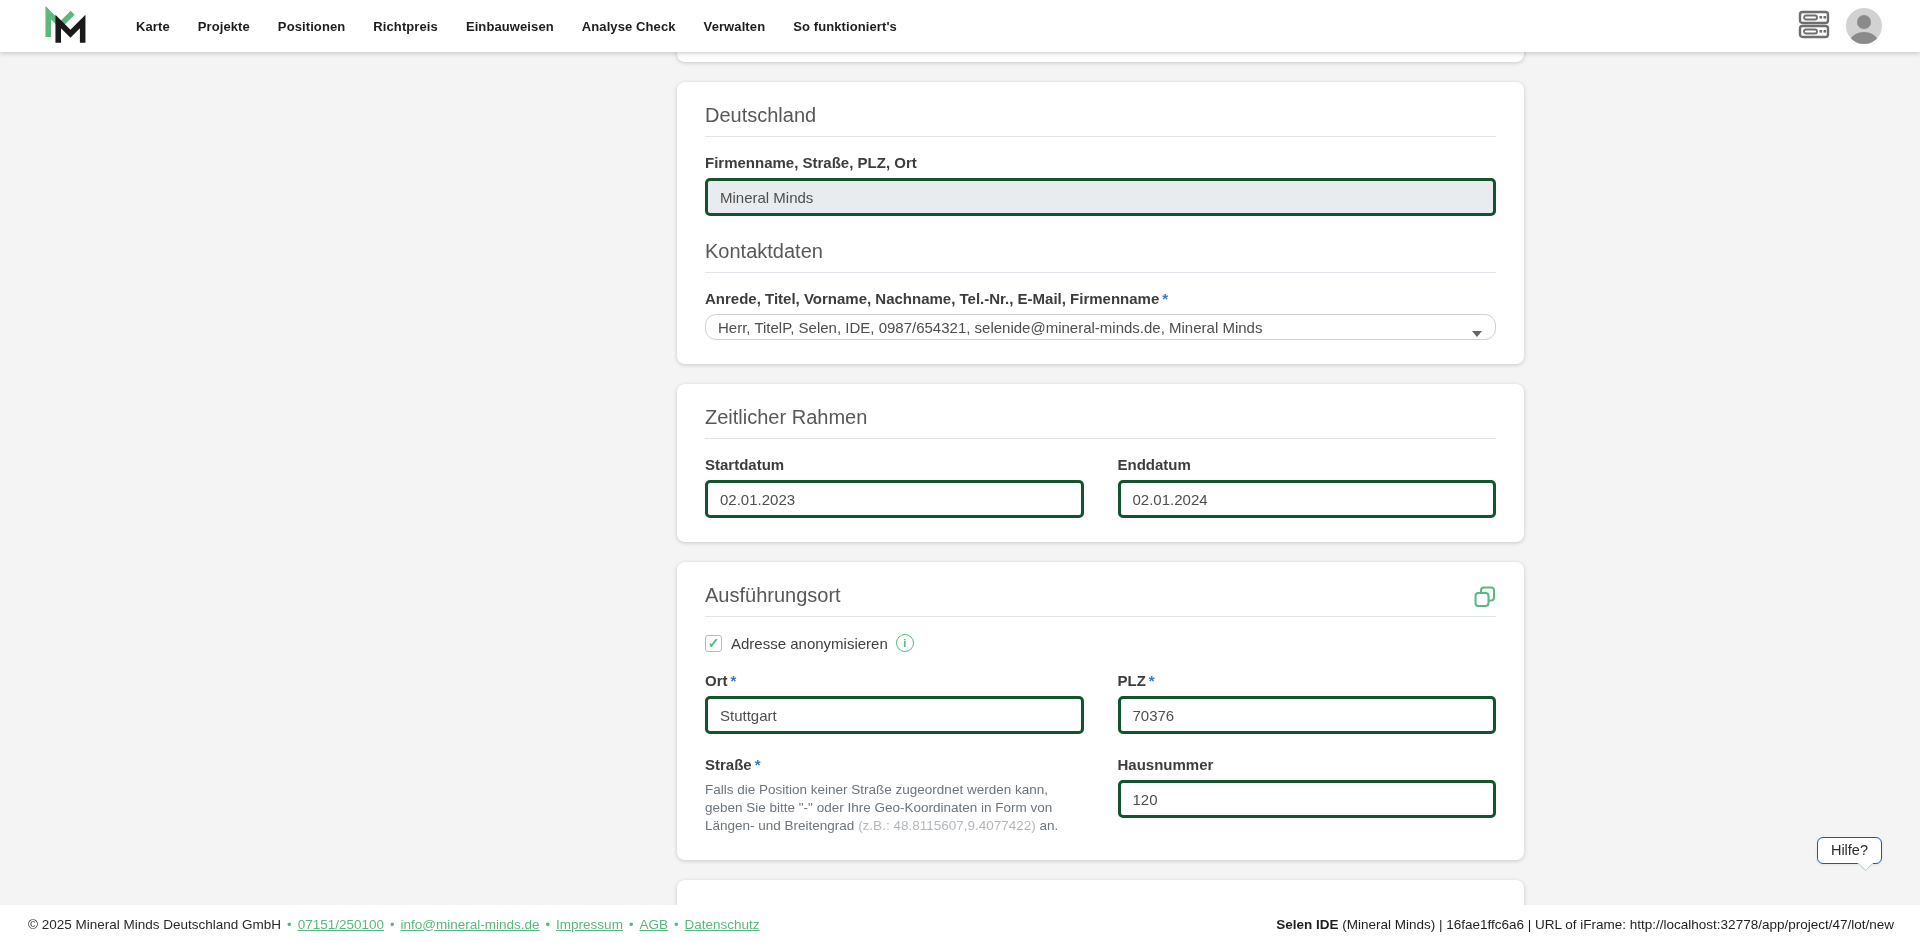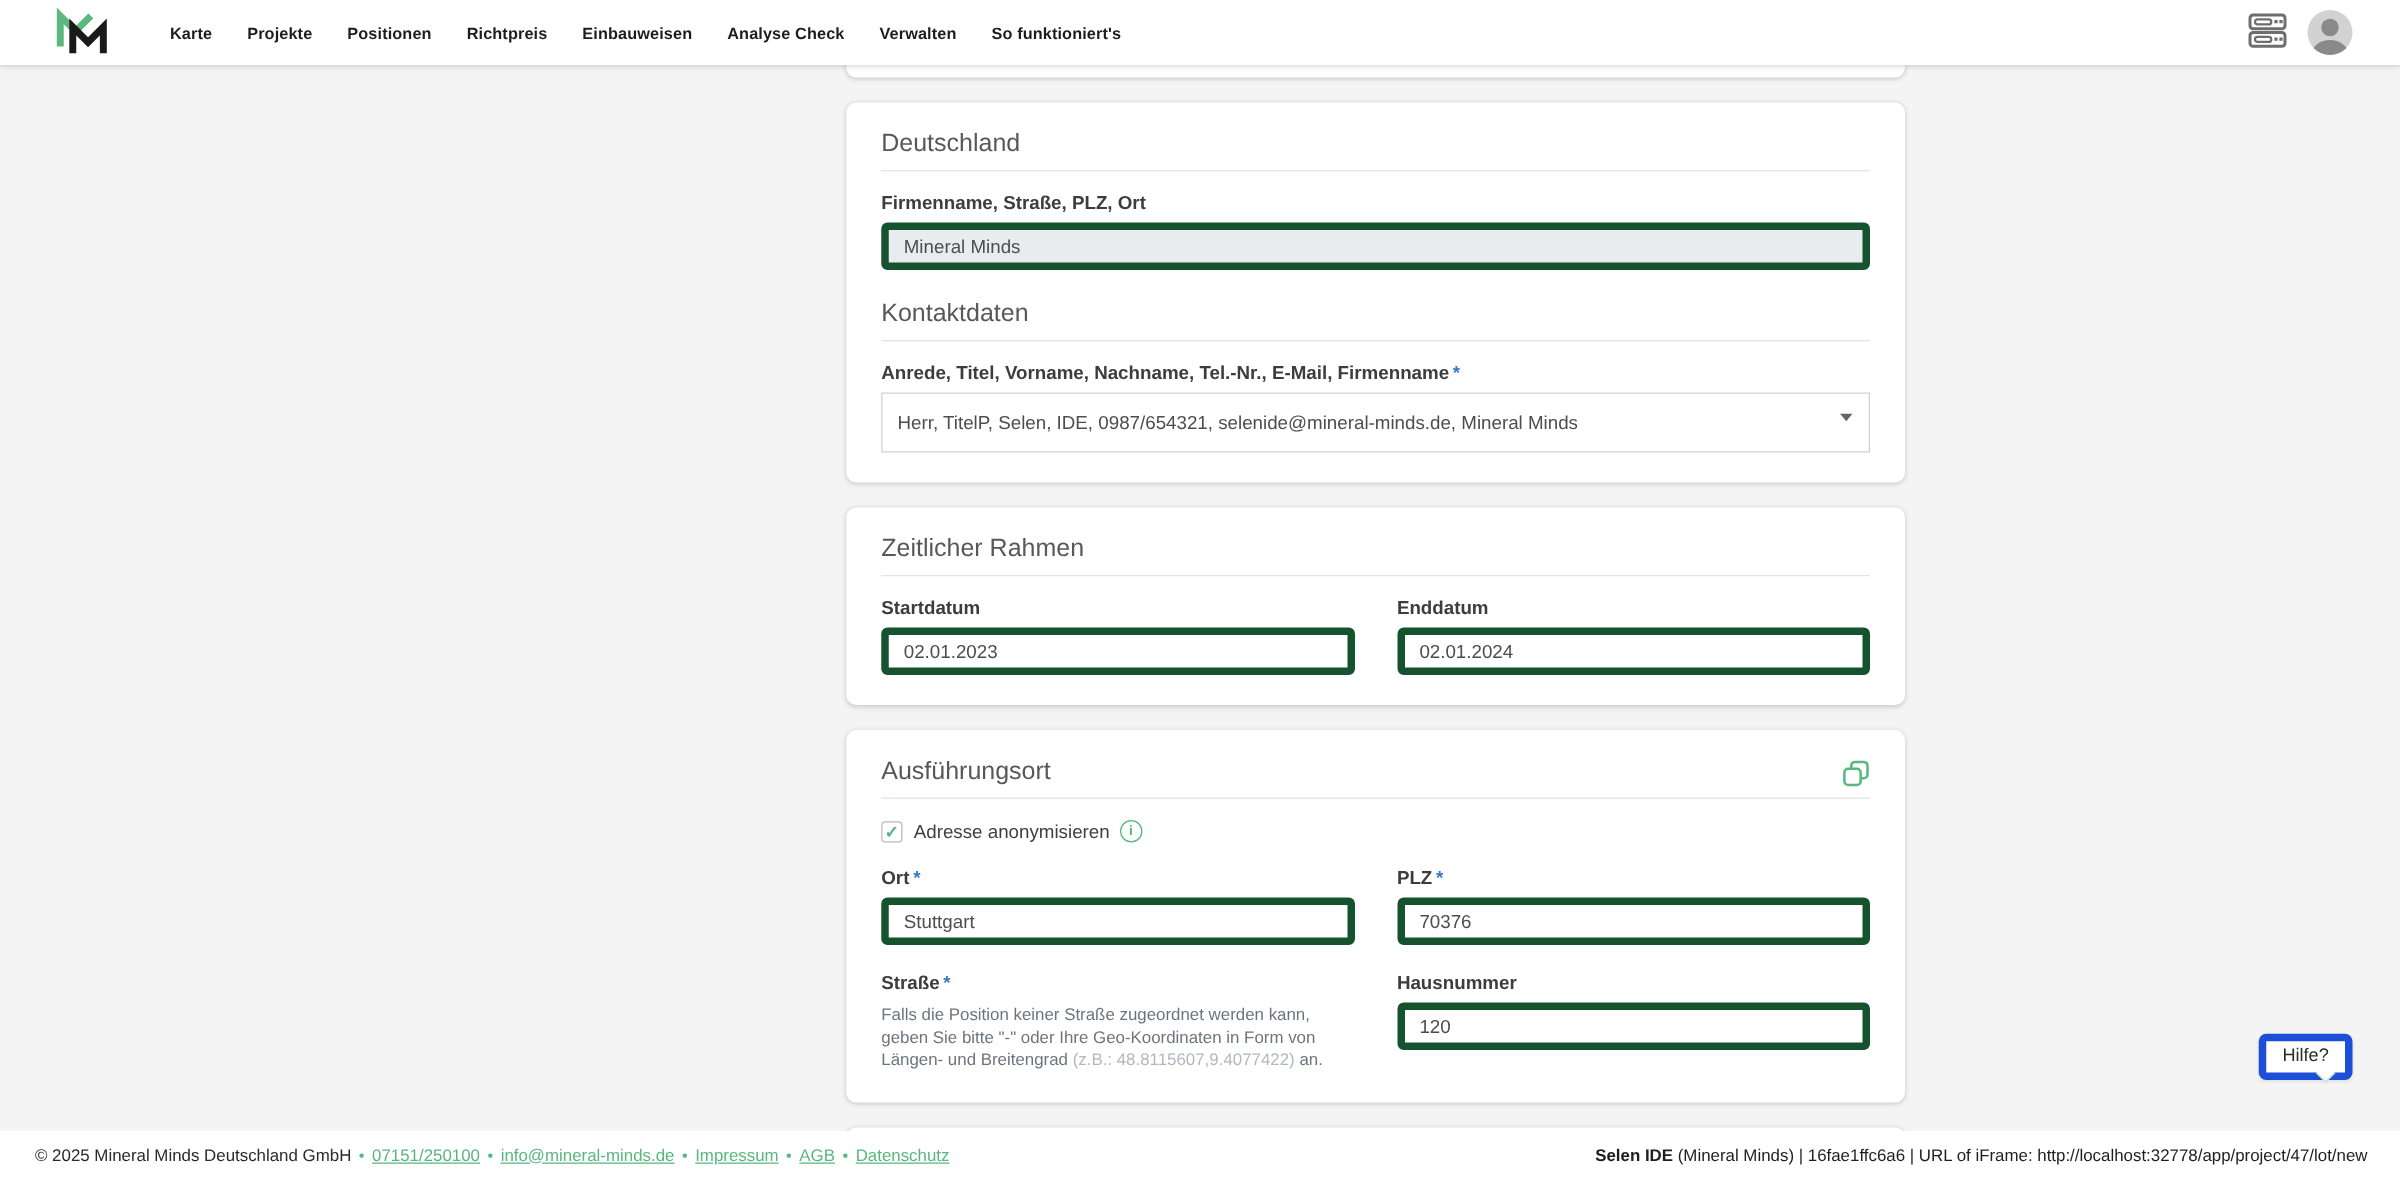--- a/index.html
+++ b/index.html
@@ -28,34 +28,34 @@
   .card-partial-top { height:34px; margin-top:-24px; padding:0; }
   .card-partial-bottom { height:60px; padding:0; }
 
   .section-title { font-size:20px; font-weight:400; color:#585858; margin-bottom:9px; }
   .divider { border-bottom:1px solid #e1e4e8; margin:0 0 17px 0; }
   .section-head-row { display:flex; align-items:flex-start; justify-content:space-between; }
 
   label.f-label { display:block; font-size:15px; font-weight:700; color:#3d3d3d; margin-bottom:7px; }
   .req { color:#3579c8; font-weight:700; margin-left:3px; }
 
-  .t-input { width:100%; height:38px; border:6px solid #14532d; border-radius:5px;
+  .t-input { width:100%; height:38px; border:3px solid #14532d; border-radius:5px;
     padding:0 12px; font-size:15px; color:#4e4e4e; background:#fff;
     font-family:"Liberation Sans", sans-serif; outline:none; }
   .t-input:disabled, .t-input.disabled { background:#e9ecef; color:#4e4e4e; }
   .t-input.focused { border:1px solid #7cb1e8; box-shadow:0 0 0 3px rgba(49,132,253,0.14); }
 
   .row2 { display:flex; gap:34px; }
   .row2 > .col { flex:1; min-width:0; }
   .mb22 { margin-bottom:22px; }
   .mb24 { margin-bottom:24px; }
 
   
-  .select { position:relative; width:100%; height:48px; border:1px solid #cdd2d8;
-    border-radius:0; background:#fff; display:flex; align-items:center;
+  .select { position:relative; width:100%; height:26px; border:1px solid #cdd2d8;
+    border-radius:11px; background:#fff; display:flex; align-items:center;
     padding:0 30px 0 12px; font-size:15px; color:#4e4e4e; cursor:pointer; }
   .select .caret { position:absolute; right:13px; top:16px; width:0; height:0;
     border-left:5px solid transparent; border-right:5px solid transparent;
     border-top:6px solid #666; }
   .select .sel-text { white-space:nowrap; overflow:hidden; text-overflow:ellipsis; }
 
   
   .check-row { display:flex; align-items:center; margin-bottom:20px; }
   .checkbox { width:17px; height:17px; border:1px solid #b9b9b9; border-radius:3px;
     background:#fff; display:flex; align-items:center; justify-content:center;
@@ -72,21 +72,21 @@
     border:2px dotted #8fa8c8; border-radius:50%; }
 
   .hint { font-size:13.5px; line-height:1.35; color:#6c757d; margin-top:8px; max-width:382px; }
   .hint .coords { color:#b2b8be; }
 
   
   .copy-btn { cursor:pointer; margin-top:2px; }
 
   
   .help-bubble { position:fixed; right:38px; bottom:79px; z-index:110; background:#fff;
-    border:6px solid #1d4ed8; border-radius:6px; padding:4px 13px 5px 13px; font-size:14.5px;
+    border:1px solid #1d4ed8; border-radius:6px; padding:4px 13px 5px 13px; font-size:14.5px;
     color:#2c2c2c; cursor:pointer; box-shadow:0 1px 3px rgba(0,0,0,0.08); }
   .help-bubble::after { content:""; position:absolute; right:10px; bottom:-6px; width:10px;
     height:10px; background:#fff; border-right:1px solid #b2dcc3;
     border-bottom:1px solid #b2dcc3; transform:rotate(45deg); }
 
   
   .footer { position:fixed; left:0; bottom:0; width:1920px; height:38px; background:#fff;
     z-index:120; display:flex; align-items:center; font-size:13.5px; color:#2a2a2a; }
   .footer-left { margin-left:28px; display:flex; align-items:center; gap:6px; white-space:nowrap; }
   .footer-left a { color:#57b87f; text-decoration:underline; cursor:pointer; }

